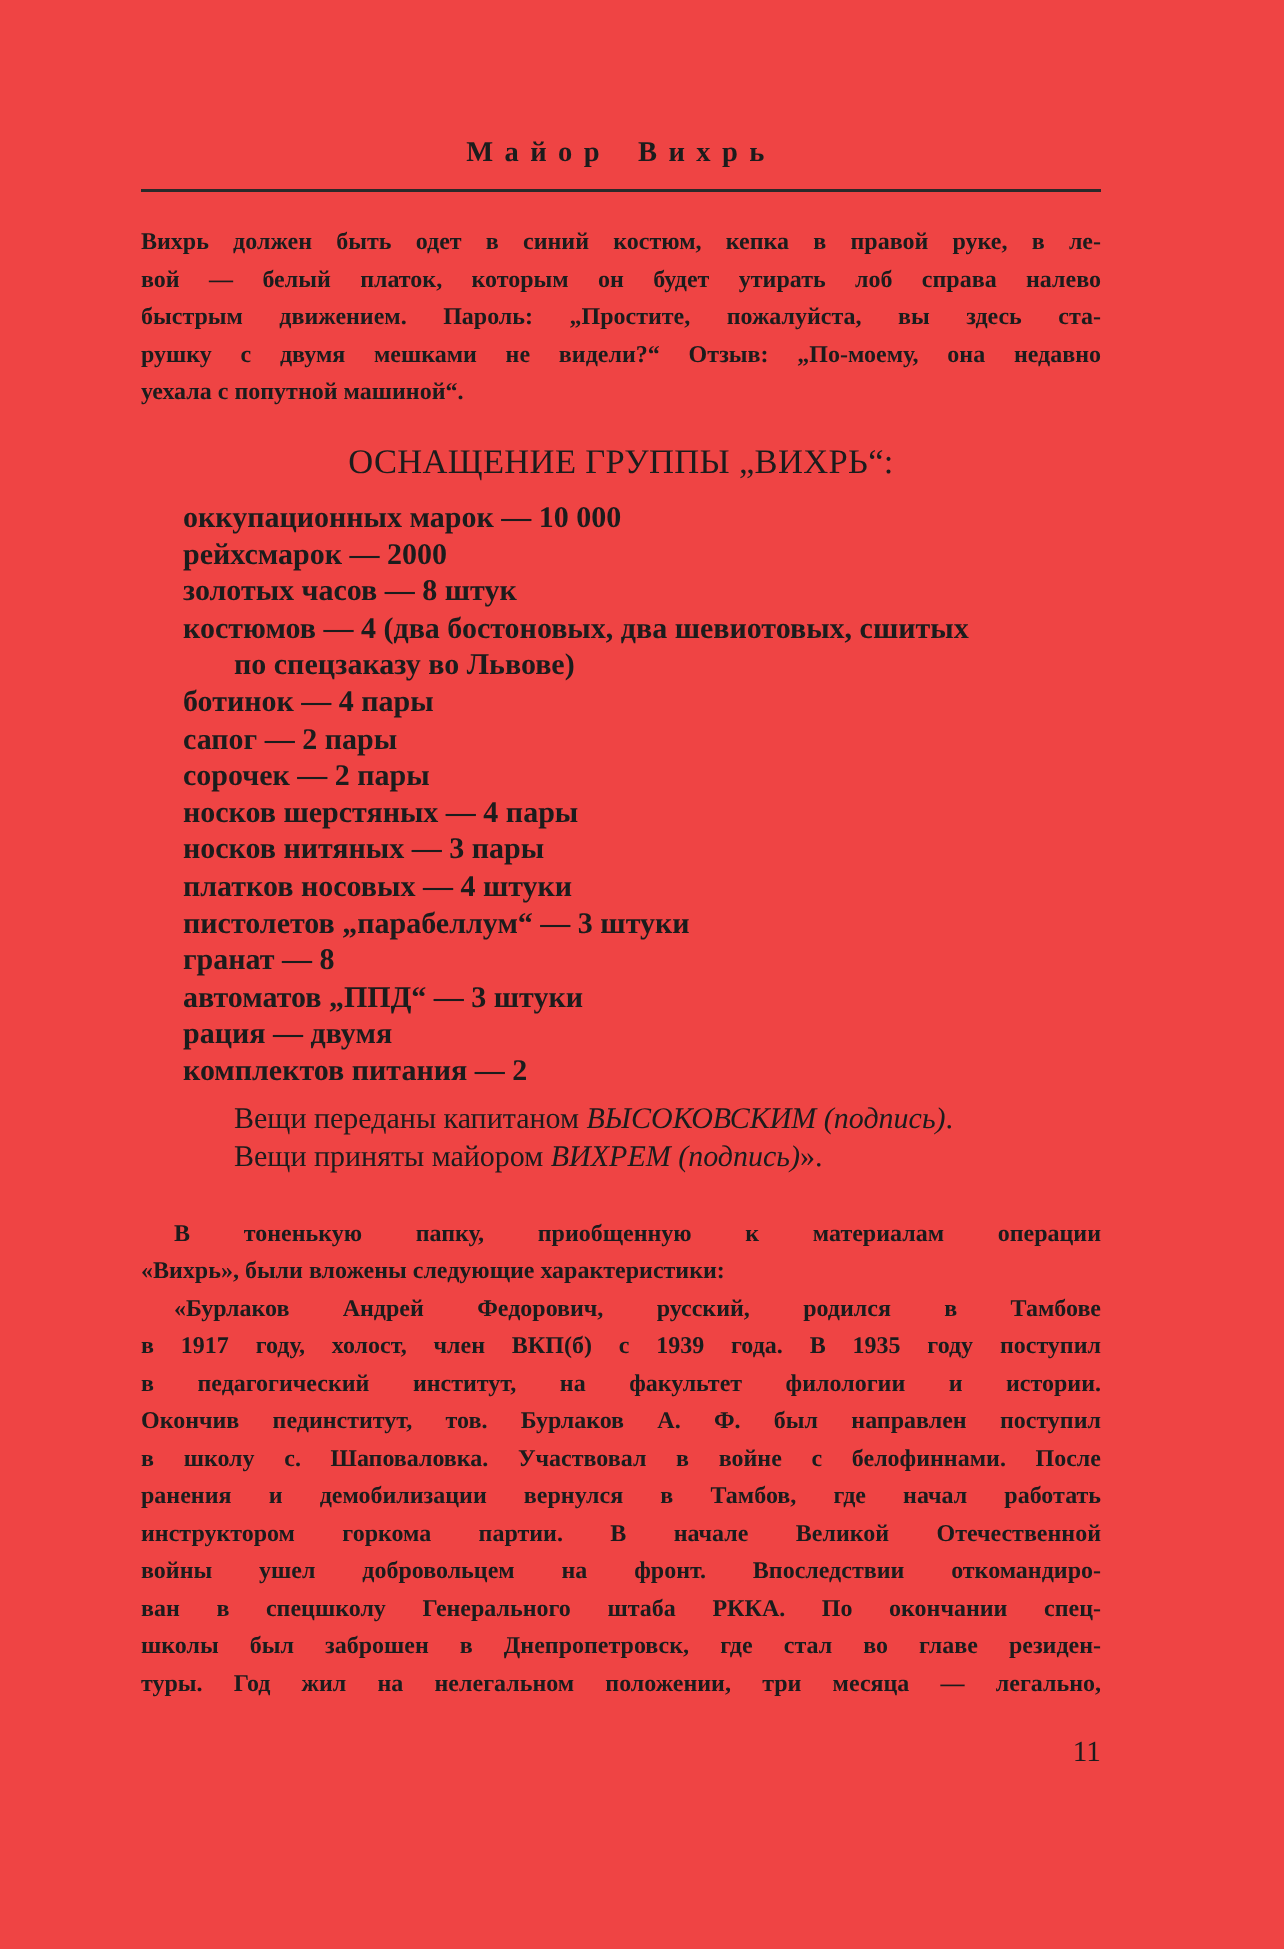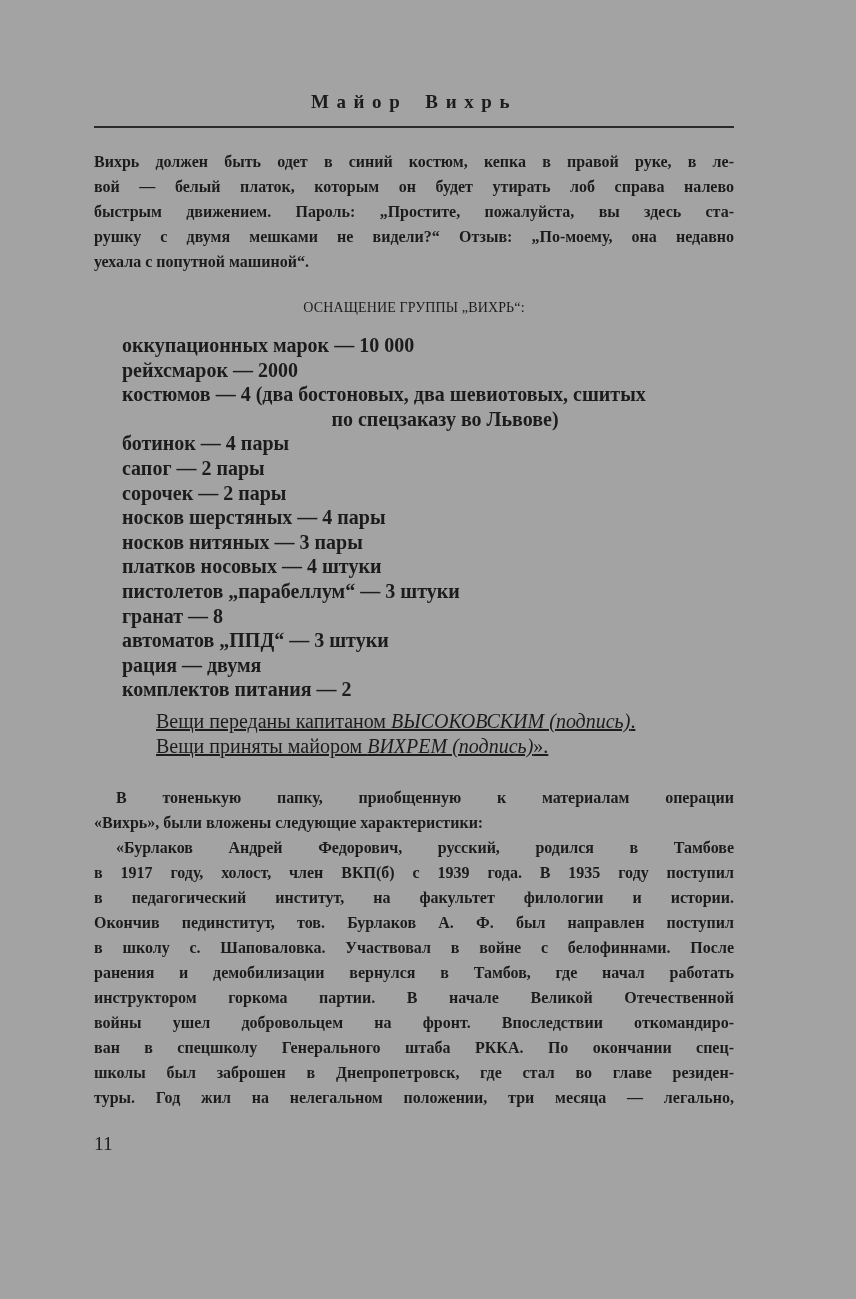--- a/index.html
+++ b/index.html
@@ -4,21 +4,21 @@
 <style>
   html, body {
     margin: 0;
     padding: 0;
     background: #ffffff;
   }
   .page {
     position: relative;
     width: 856px;
     height: 1299px;
-    background: #a3a3a3;
+    background: #ef4444;
     font-family: "Liberation Serif", "DejaVu Serif", serif;
     color: #1c1c1c;
     overflow: hidden;
   }
   .text-block {
     position: absolute;
     left: 94px;
     top: 0;
     width: 640px;
   }
@@ -49,53 +49,51 @@
   }
   .tline.left {
     text-align-last: left;
   }
   .tline.indent {
     text-indent: 22px;
   }
   .eq-heading {
     margin-top: 21px;
     text-align: center;
-    font-size: 14px;
+    font-size: 23px;
     line-height: 25px;
     letter-spacing: 0.01em;
   }
   .eq-list {
     margin-top: 13px;
     font-size: 20px;
     line-height: 24.6px;
   }
   .eq-item {
     padding-left: 28px;
     font-weight: bold;
   }
   .eq-item.cont {
     padding-left: 62px;
-    text-align: center;
   }
   .handover {
     margin-top: 7px;
     font-size: 20px;
     line-height: 25px;
   }
   .handover-line {
     padding-left: 62px;
-    text-decoration: underline;
   }
   .emph {
     font-style: italic;
   }
   .p2 { margin-top: 26px; }
   .page-number {
     margin-top: 21px;
-    text-align: left;
+    text-align: right;
     font-size: 19.5px;
     line-height: 25px;
   }
 </style>
 </head>
 <body>
 
 <div class="page">
   <div class="text-block">
 
@@ -108,20 +106,21 @@
       <div class="tline">быстрым движением. Пароль: „Простите, пожалуйста, вы здесь ста-</div>
       <div class="tline">рушку с двумя мешками не видели?“ Отзыв: „По-моему, она недавно</div>
       <div class="tline left">уехала с попутной машиной“.</div>
     </div>
 
     <div class="eq-heading">ОСНАЩЕНИЕ ГРУППЫ „ВИХРЬ“:</div>
 
     <div class="eq-list">
       <div class="eq-item">оккупационных марок — 10 000</div>
       <div class="eq-item">рейхсмарок — 2000</div>
+      <div class="eq-item">золотых часов — 8 штук</div>
       <div class="eq-item">костюмов — 4 (два бостоновых, два шевиотовых, сшитых</div>
       <div class="eq-item cont">по спецзаказу во Львове)</div>
       <div class="eq-item">ботинок — 4 пары</div>
       <div class="eq-item">сапог — 2 пары</div>
       <div class="eq-item">сорочек — 2 пары</div>
       <div class="eq-item">носков шерстяных — 4 пары</div>
       <div class="eq-item">носков нитяных — 3 пары</div>
       <div class="eq-item">платков носовых — 4 штуки</div>
       <div class="eq-item">пистолетов „парабеллум“ — 3 штуки</div>
       <div class="eq-item">гранат — 8</div>

